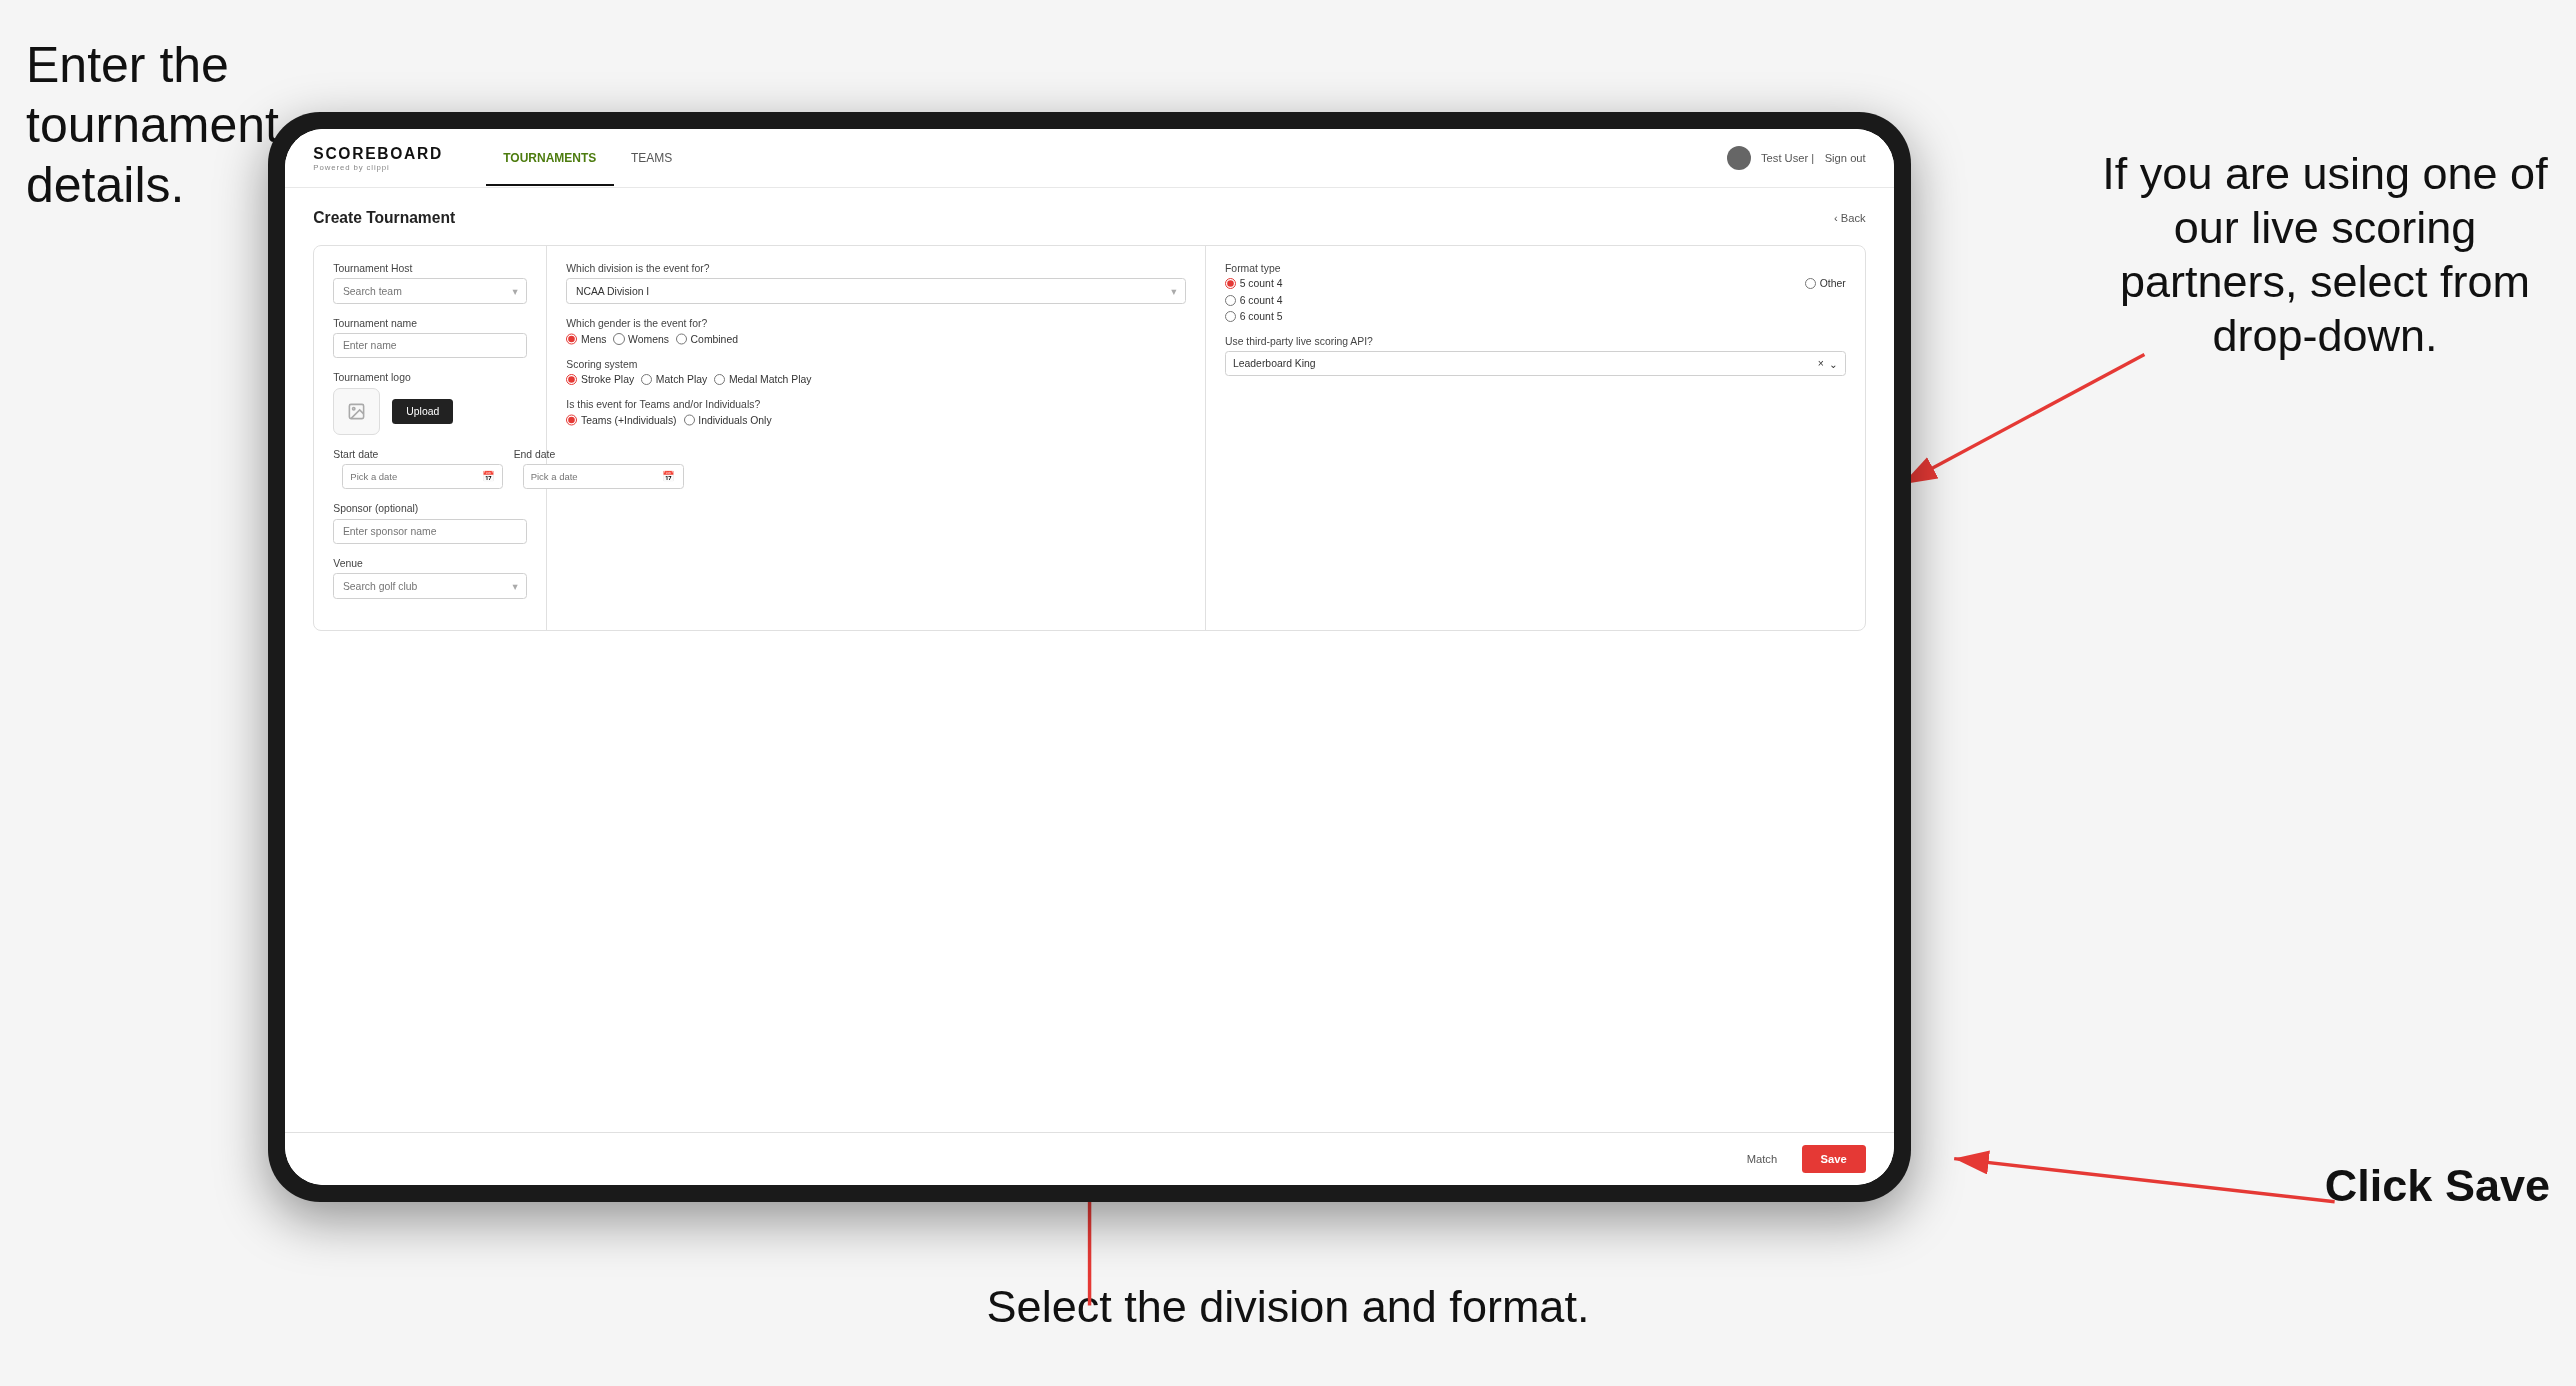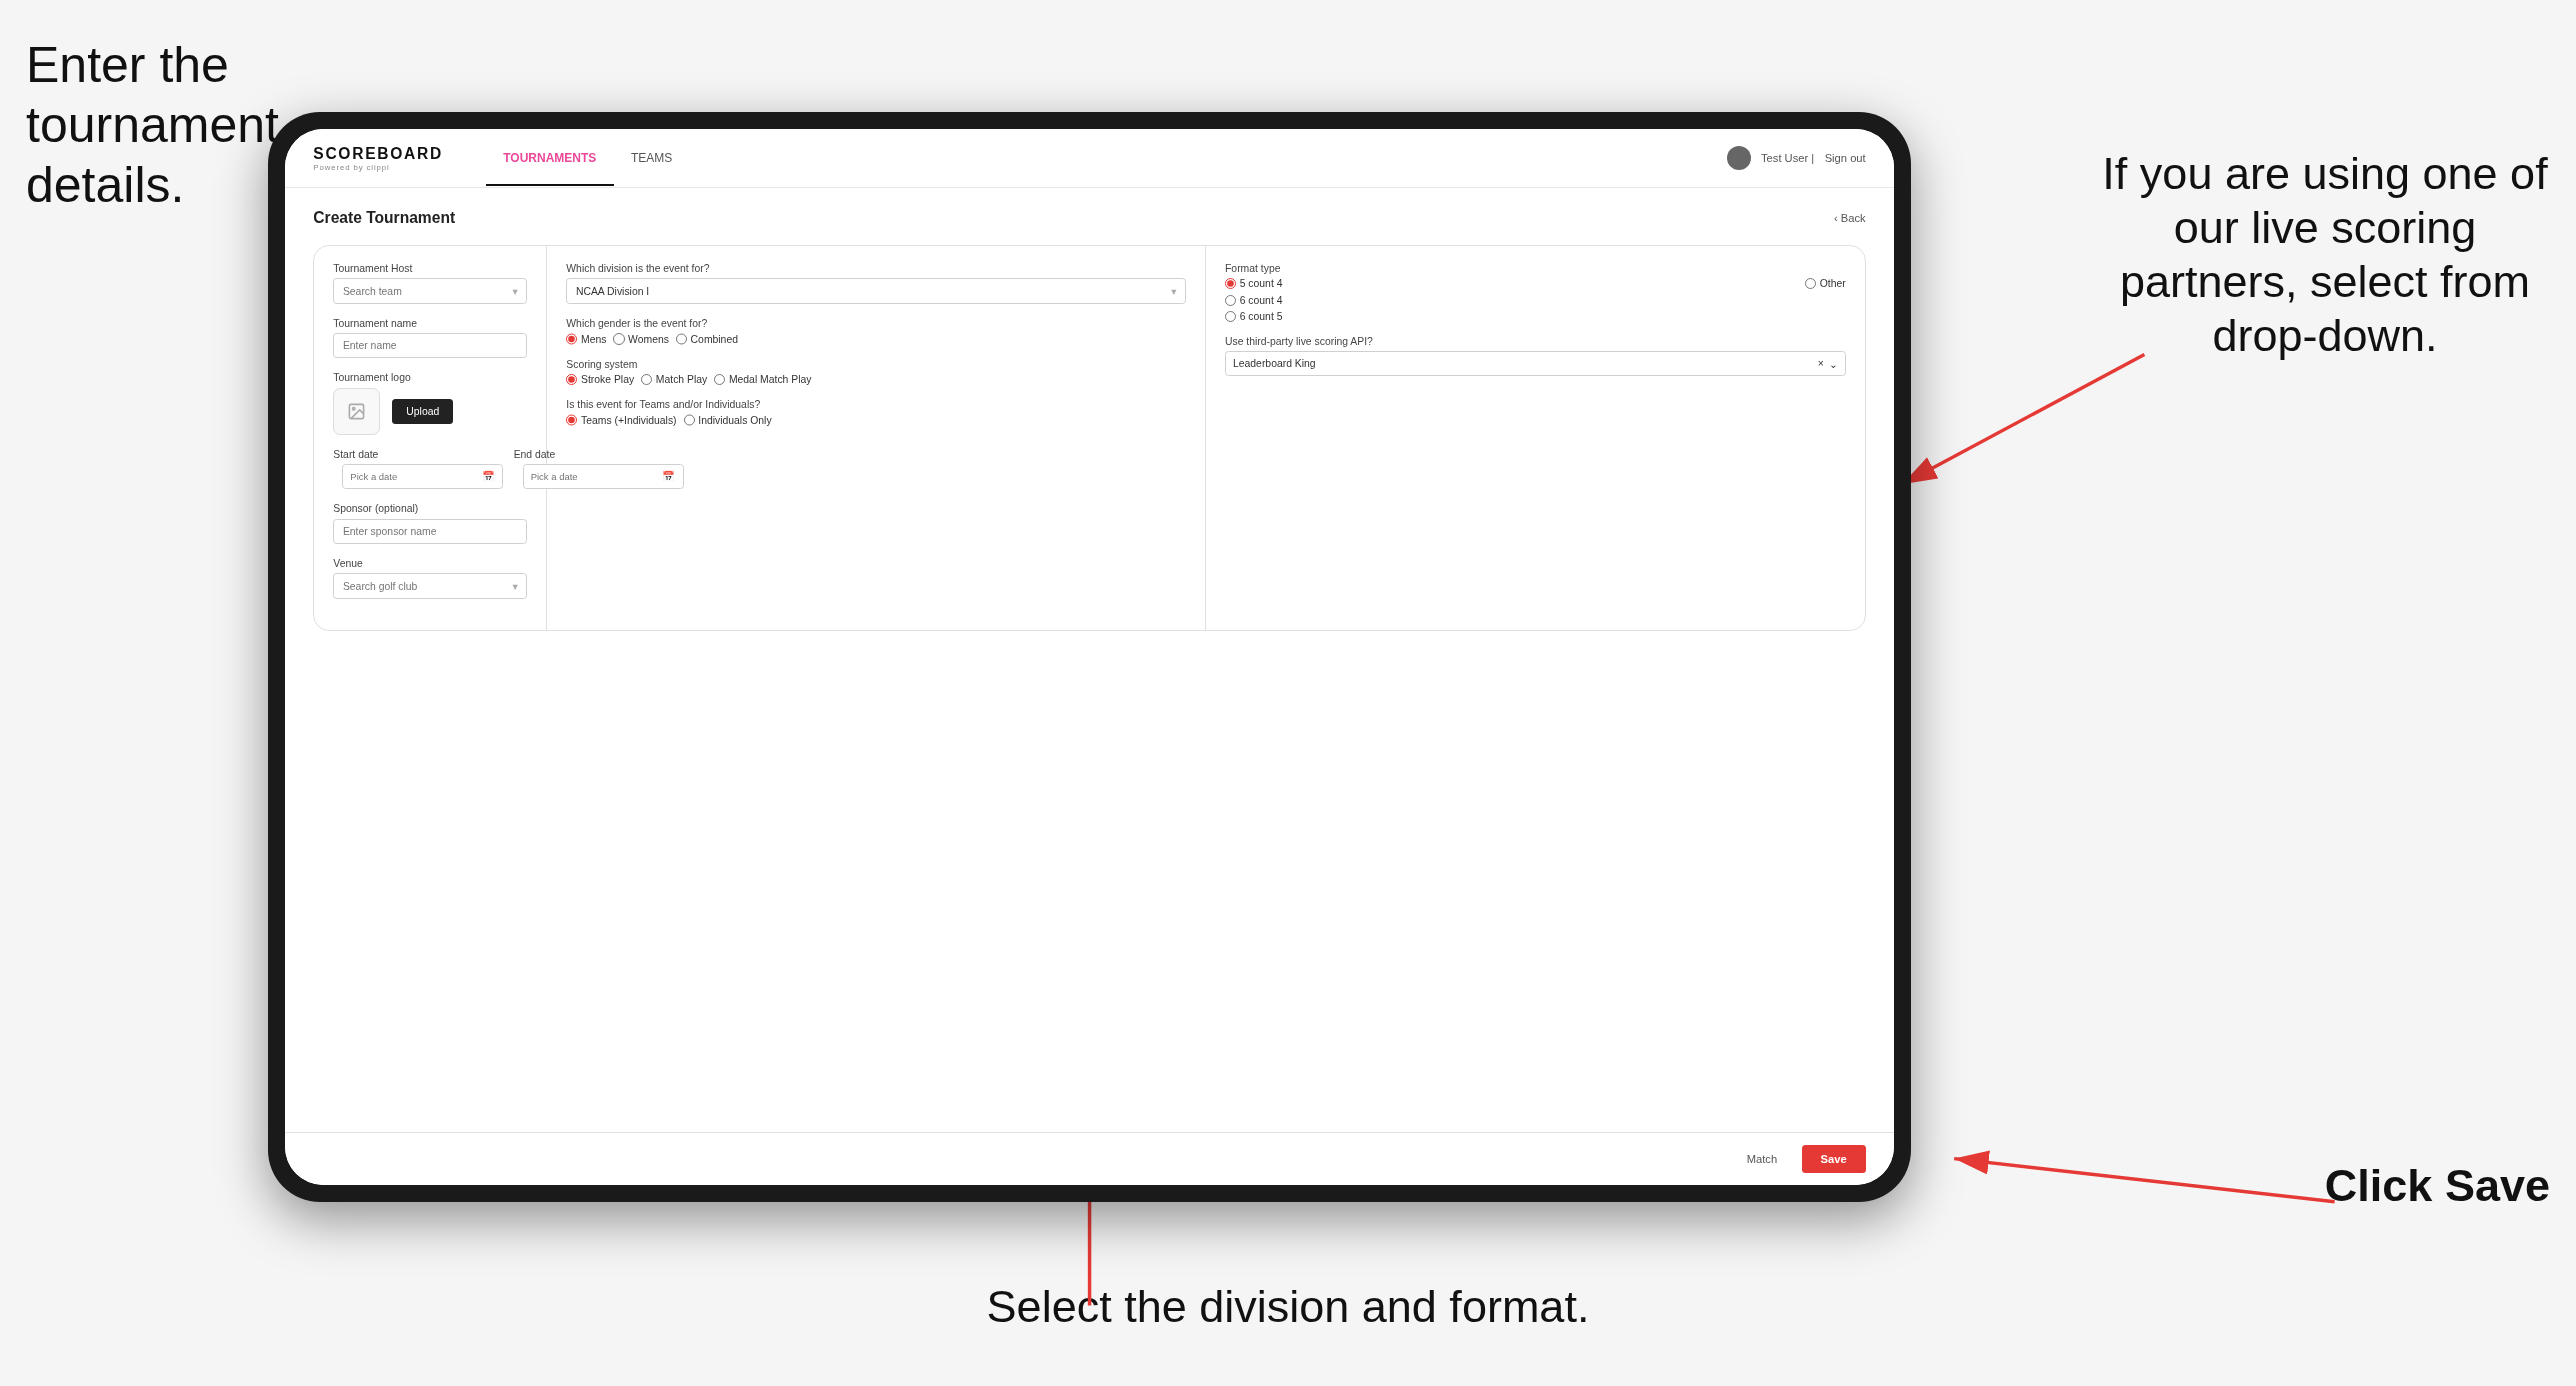--- a/index.html
+++ b/index.html
@@ -116,21 +116,21 @@
     .nav-item {
       padding: 19px 17.3px;
       font-size: 12px;
       color: #555;
       cursor: pointer;
       border-bottom: 2.6px solid transparent;
       position: relative;
       top: 0.9px;
     }
     .nav-item.active {
-      color: #ec4899;
+      color: #4d7c0f;
       border-bottom: 2.6px solid #111;
       font-weight: 600;
     }
     .nav-right {
       display: flex;
       align-items: center;
       gap: 10.4px;
       font-size: 11.2px;
       color: #555;
     }
@@ -167,21 +167,21 @@
     .back-btn::before {
       content: '‹ ';
     }
 
     
     .form-grid {
       display: grid;
       grid-template-columns: 233px 1fr 1fr;
       gap: 0;
       border: 0.9px solid #e0e0e0;
-      border-radius: 16px;
+      border-radius: 8px;
       overflow: hidden;
     }
     .form-col {
       padding: 17.3px 19px;
       border-right: 0.9px solid #e0e0e0;
     }
     .form-col:last-child {
       border-right: none;
     }
 

